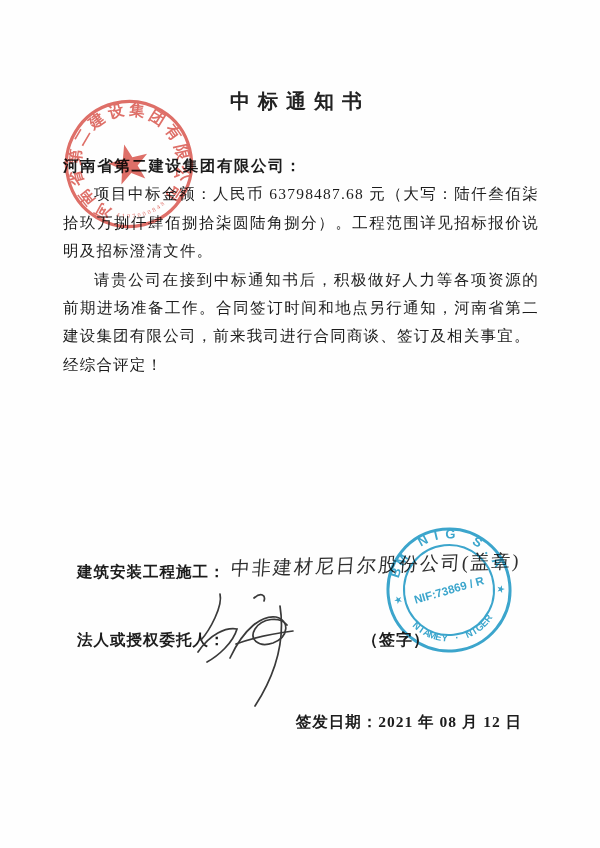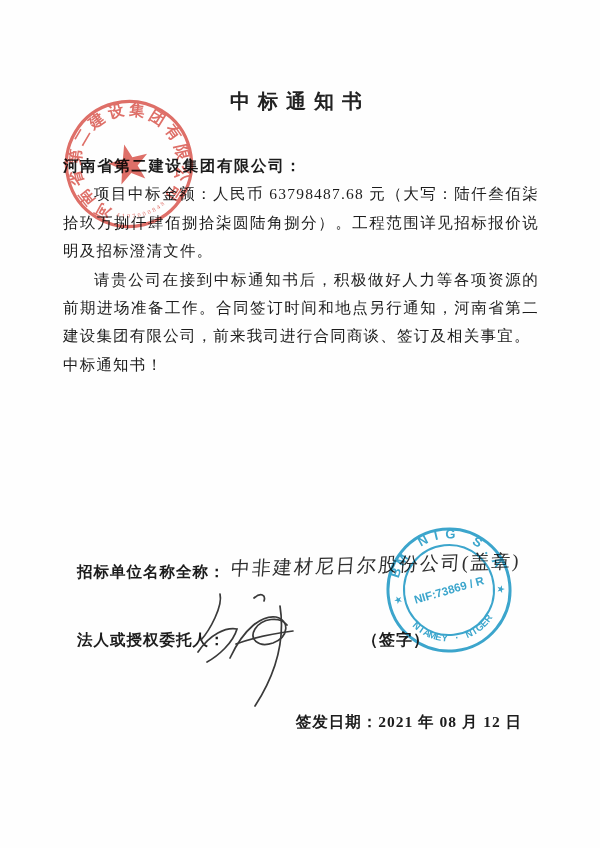--- a/index.html
+++ b/index.html
@@ -43,21 +43,21 @@
 <body>
 
 <div class="sheet">
 
   <div class="doc-title">中标通知书</div>
 
   <div class="body-text">
     <p class="recipient">河南省第二建设集团有限公司：</p>
     <p class="ind">项目中标金额：人民币 63798487.68 元（大写：陆仟叁佰柒拾玖万捌仟肆佰捌拾柒圆陆角捌分）。工程范围详见招标报价说明及招标澄清文件。</p>
     <p class="ind">请贵公司在接到中标通知书后，积极做好人力等各项资源的前期进场准备工作。合同签订时间和地点另行通知，河南省第二建设集团有限公司，前来我司进行合同商谈、签订及相关事宜。</p>
-    <p>中标通知书！</p>
+    <p>经综合评定！</p>
   </div>
 
   <svg id="red-seal" class="seal" viewBox="0 0 140 140" aria-hidden="true" style="color: rgb(216, 79, 70);">
     <circle cx="70" cy="70" r="62.5" fill="none" stroke="currentColor" stroke-width="3.2"></circle>
   <text x="36.6" y="105.8" transform="rotate(-137.0 36.6 105.8)" font-size="15.5" font-weight="bold" text-anchor="middle" fill="currentColor">河</text>
       <text x="25.3" y="90.1" transform="rotate(-114.2 25.3 90.1)" font-size="15.5" font-weight="bold" text-anchor="middle" fill="currentColor">南</text>
       <text x="21.0" y="71.1" transform="rotate(-91.3 21.0 71.1)" font-size="15.5" font-weight="bold" text-anchor="middle" fill="currentColor">省</text>
       <text x="24.4" y="52.0" transform="rotate(-68.5 24.4 52.0)" font-size="15.5" font-weight="bold" text-anchor="middle" fill="currentColor">第</text>
       <text x="35.0" y="35.8" transform="rotate(-45.7 35.0 35.8)" font-size="15.5" font-weight="bold" text-anchor="middle" fill="currentColor">二</text>
       <text x="51.0" y="24.8" transform="rotate(-22.8 51.0 24.8)" font-size="15.5" font-weight="bold" text-anchor="middle" fill="currentColor">建</text>
@@ -75,21 +75,21 @@
       <text x="67.3" y="123.9" transform="rotate(362.9 67.3 123.9)" font-size="6" font-weight="normal" text-anchor="middle" fill="currentColor">0</text>
       <text x="72.7" y="123.9" transform="rotate(357.1 72.7 123.9)" font-size="6" font-weight="normal" text-anchor="middle" fill="currentColor">0</text>
       <text x="78.1" y="123.4" transform="rotate(351.3 78.1 123.4)" font-size="6" font-weight="normal" text-anchor="middle" fill="currentColor">0</text>
       <text x="83.5" y="122.3" transform="rotate(345.6 83.5 122.3)" font-size="6" font-weight="normal" text-anchor="middle" fill="currentColor">8</text>
       <text x="88.7" y="120.7" transform="rotate(339.8 88.7 120.7)" font-size="6" font-weight="normal" text-anchor="middle" fill="currentColor">4</text>
       <text x="93.7" y="118.5" transform="rotate(334.0 93.7 118.5)" font-size="6" font-weight="normal" text-anchor="middle" fill="currentColor">8</text>
       <polygon points="70.0,50.0 74.9,64.2 90.0,64.5 78.0,73.6 82.3,88.0 70.0,79.4 57.7,88.0 62.0,73.6 50.0,64.5 65.1,64.2" fill="currentColor"></polygon>
     </svg>
 
   <div class="org-line">
-    <span>招标单位名称全称：</span><span class="handwritten">中非建材尼日尔股份公司(盖章)</span>
+    <span>建筑安装工程施工：</span><span class="handwritten">中非建材尼日尔股份公司(盖章)</span>
   </div>
 
   <svg id="blue-seal" class="seal" viewBox="0 0 132 132" aria-hidden="true" style="color: rgb(43, 159, 201);">
     <circle cx="66" cy="66" r="61" fill="none" stroke="currentColor" stroke-width="3"></circle>
     <circle cx="66" cy="66" r="45" fill="none" stroke="currentColor" stroke-width="2"></circle>
   <text x="19.0" y="45.1" transform="rotate(-66.0 19.0 45.1)" font-size="13" font-weight="bold" text-anchor="middle" fill="currentColor">B</text>
       <text x="25.8" y="33.8" transform="rotate(-51.3 25.8 33.8)" font-size="13" font-weight="bold" text-anchor="middle" fill="currentColor">M</text>
       <text x="35.2" y="24.7" transform="rotate(-36.7 35.2 24.7)" font-size="13" font-weight="bold" text-anchor="middle" fill="currentColor"> </text>
       <text x="46.7" y="18.3" transform="rotate(-22.0 46.7 18.3)" font-size="13" font-weight="bold" text-anchor="middle" fill="currentColor">N</text>
       <text x="59.4" y="14.9" transform="rotate(-7.3 59.4 14.9)" font-size="13" font-weight="bold" text-anchor="middle" fill="currentColor">I</text>

